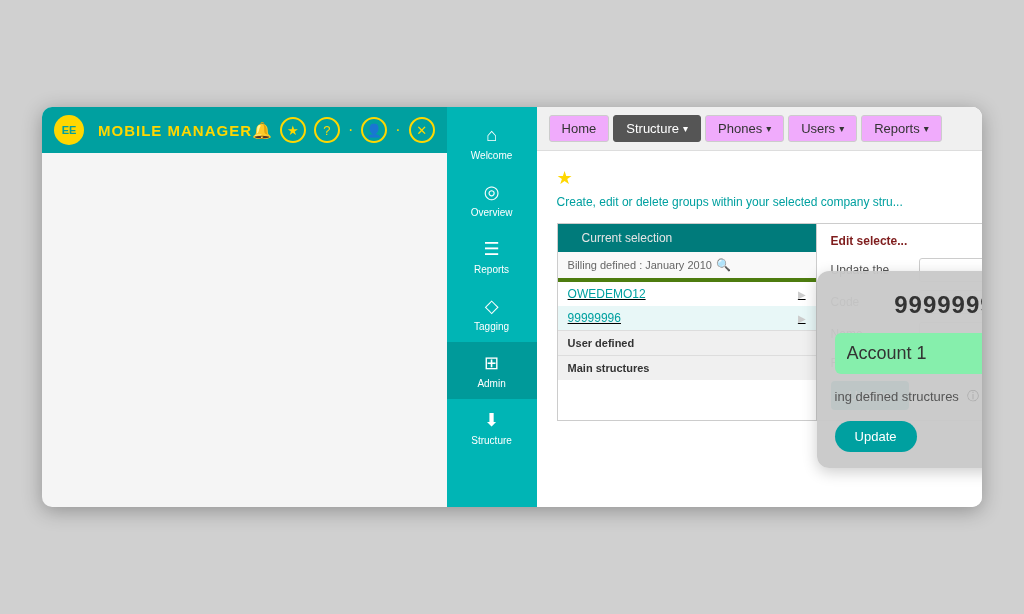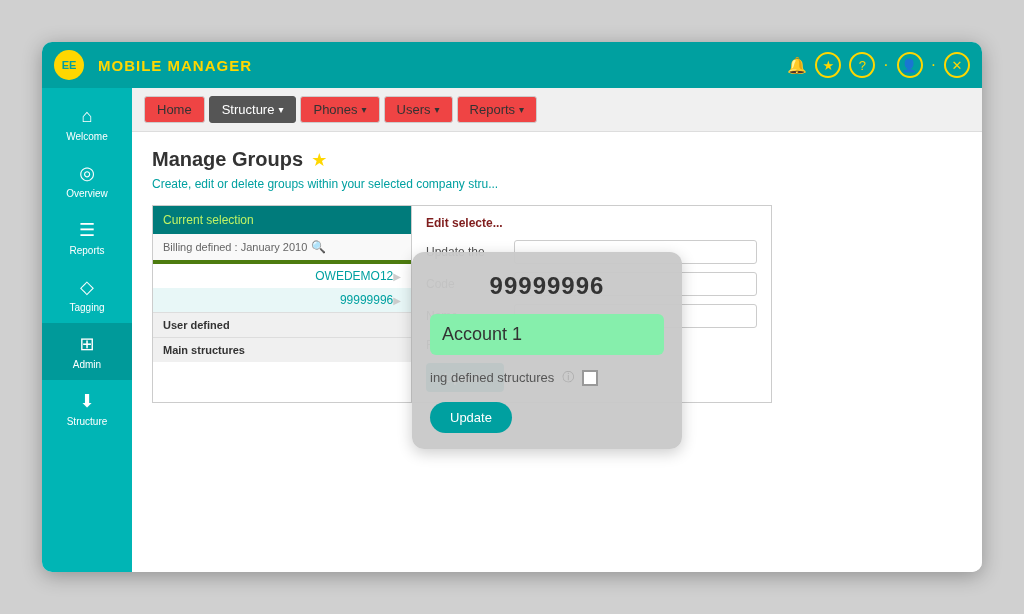--- a/index.html
+++ b/index.html
@@ -8,26 +8,26 @@
       font-family: Arial, sans-serif;
       width: 1024px;
       height: 614px;
       display: flex;
       align-items: center;
       justify-content: center;
       overflow: hidden;
     }
     .browser-frame {
       width: 940px;
-      height: 530px;
+      height: 400px;
       background: #f5f5f5;
       border-radius: 10px;
       box-shadow: 0 4px 20px rgba(0,0,0,0.3);
       display: flex;
-      flex-direction: column;
+      flex-direction: row;
       overflow: hidden;
     }
     
     .top-bar {
       background: #00a0a0;
       height: 46px;
       display: flex;
       align-items: center;
       padding: 0 12px;
       flex-shrink: 0;
@@ -129,21 +129,21 @@
       gap: 4px;
       border-bottom: 1px solid #ddd;
       flex-shrink: 0;
     }
     .nav-tab {
       padding: 5px 12px;
       font-size: 13px;
       border: 1px solid #ccc;
       border-radius: 3px;
       cursor: pointer;
-      background: #ef4444;
+      background: #f0abfc;
       color: #333;
       display: flex;
       align-items: center;
       gap: 4px;
     }
     .nav-tab.active {
       background: #555;
       color: white;
       border-color: #555;
     }
@@ -186,42 +186,43 @@
     }
     .select-structure {
       padding: 6px 10px;
       font-size: 12px;
       color: #999;
       border-bottom: 1px solid #eee;
       background: white;
     }
     .current-selection {
       background: #007b7b;
-      color: #bef264;
-      padding: 7px 10px;
+      color: #e5e5e5;
+      padding: 7px 24px;
       font-size: 12px;
     }
     .billing-label {
       padding: 6px 10px;
       font-size: 11px;
       color: #666;
       background: #f9f9f9;
       border-bottom: 4px solid #4d7c0f;
       display: flex;
       align-items: center;
       gap: 4px;
     }
     .billing-label .search-icon { color: #00a0a0; font-size: 12px; }
     .tree-item {
       padding: 5px 10px;
       font-size: 12px;
       display: flex;
-      justify-content: flex-end;
-      align-items: center;
-      cursor: pointer;
+      justify-content: space-between;
+      align-items: center;
+      cursor: pointer;
+      text-decoration: underline;
     }
     .tree-item .teal { color: #00a0a0; }
     .tree-item.selected { background: #e8f7f7; }
     .tree-item .chevron { color: #ccc; font-size: 10px; }
     .section-header {
       background: #f0f0f0;
       padding: 6px 10px;
       font-size: 11px;
       font-weight: bold;
       color: #333;
@@ -402,21 +403,20 @@
           <span class="arrow">▾</span>
         </button>
         <button class="nav-tab">
           <span>Reports</span>
           <span class="arrow">▾</span>
         </button>
       </div>
 
       <div class="inner-content">
         <div class="page-heading">
-          <h1>Manage Groups</h1>
           <span class="star-icon">★</span>
         </div>
         <p class="page-subtitle">Create, edit or delete groups within your selected company stru...</p>
 
         <div class="structure-panel">
 
           <div class="left-panel">
             <div class="current-selection">Current selection</div>
             <div class="billing-label">
               <span>Billing defined : January 2010</span>

